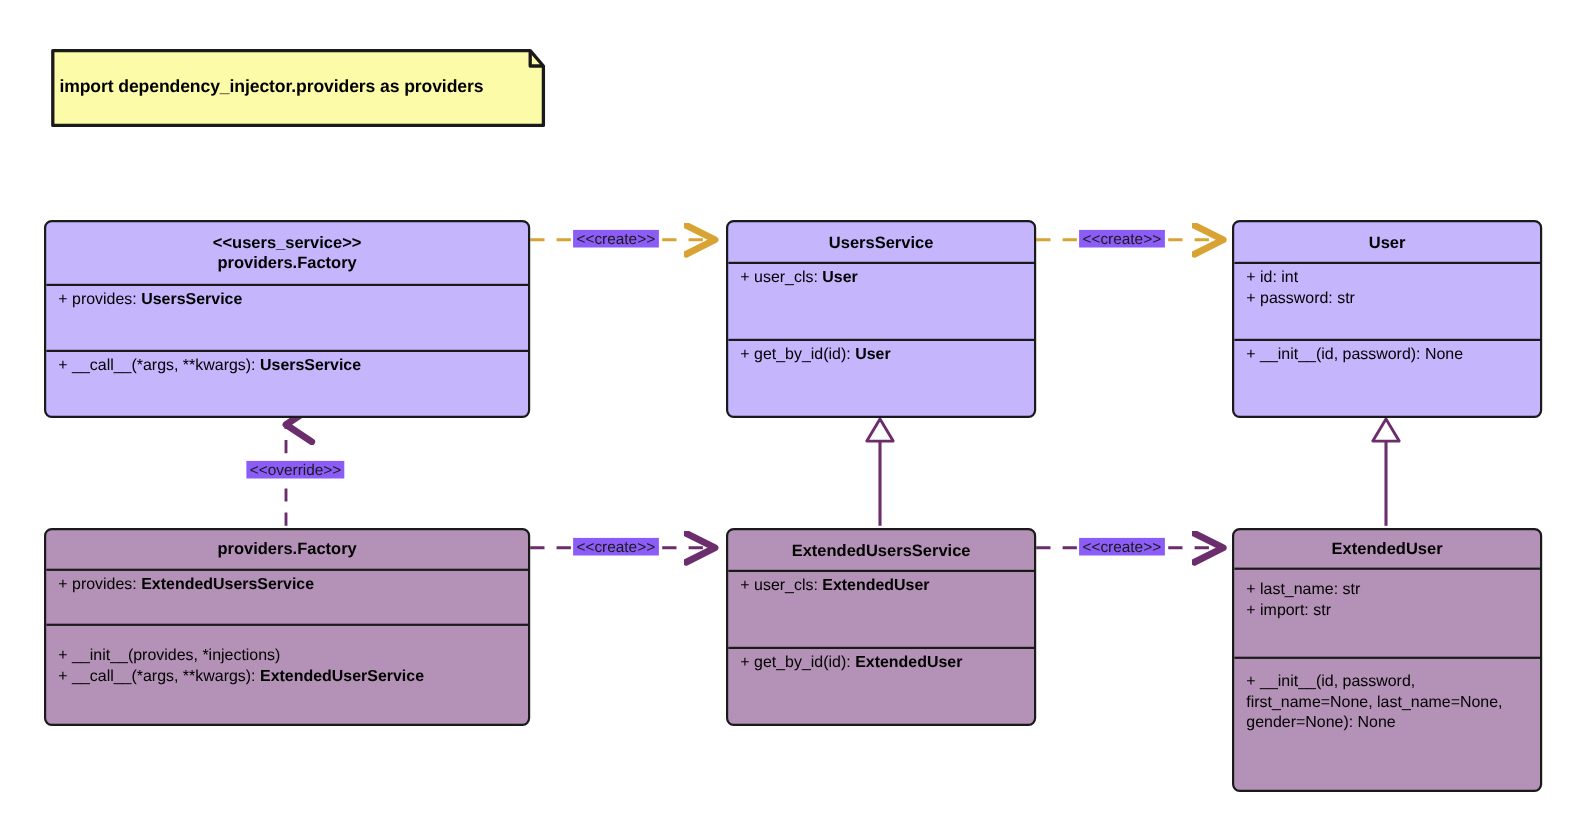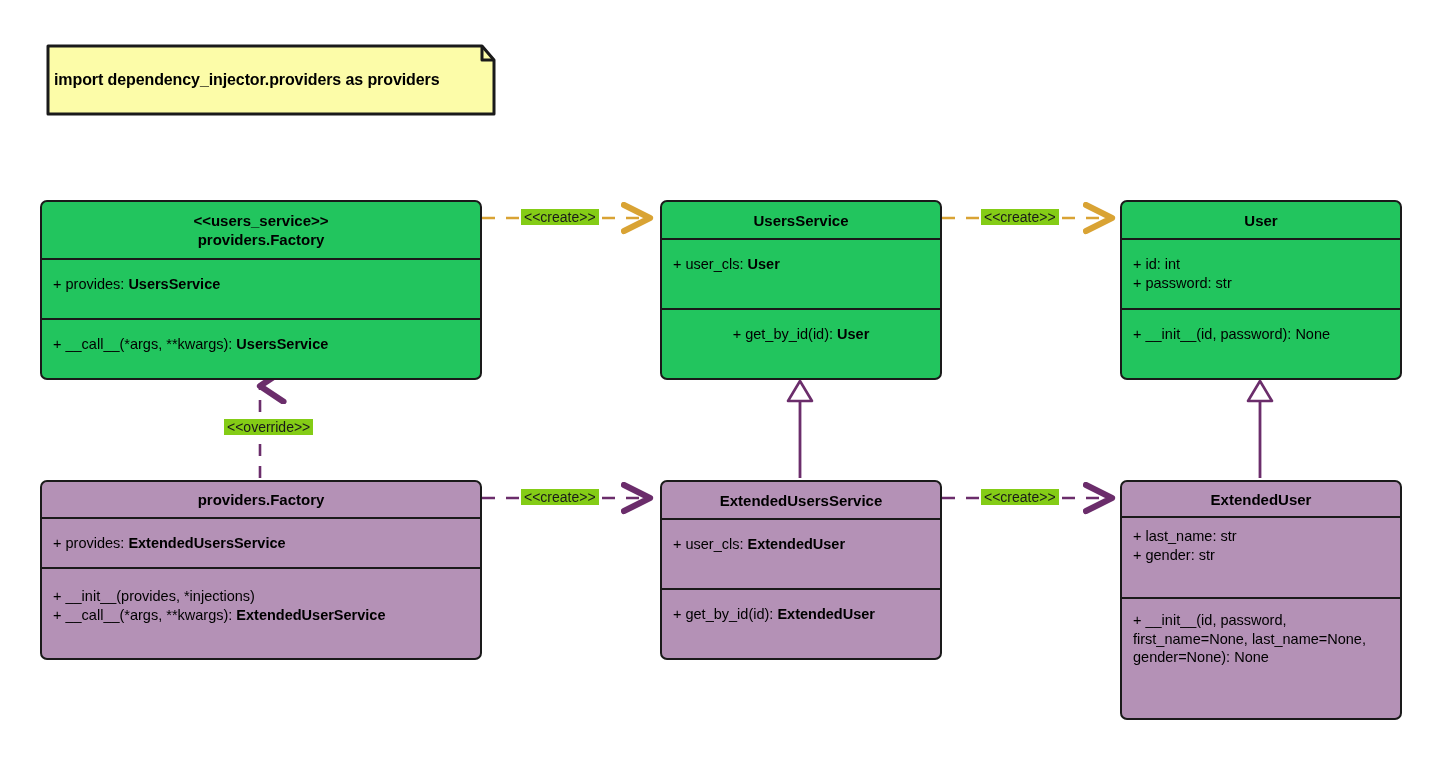--- a/index.html
+++ b/index.html
@@ -51,56 +51,56 @@
 
   
   .uml {
     position: absolute;
     box-sizing: border-box;
     border: 2.5px solid #1a1a1a;
     border-radius: 7px;
     overflow: hidden;
     background: #ffffff;
   }
-  .uml.yellow { background: #22c55e; }
+  .uml.yellow { background: #c4b5fd; }
   .uml.purple { background: #B491B6; }
 
   .uml-head {
     box-sizing: border-box;
     border-bottom: 2.5px solid #1a1a1a;
     display: flex;
     flex-direction: column;
     align-items: center;
     justify-content: center;
     text-align: center;
     font-weight: bold;
     font-size: 15px;
     line-height: 19px;
     padding: 4px 6px;
   }
   .uml-sec {
     box-sizing: border-box;
-    padding: 15px 11px 10px 11px;
+    padding: 3px 11px 10px 11px;
     font-size: 14.5px;
     line-height: 18.5px;
   }
   .uml-sec + .uml-sec {
     border-top: 2.5px solid #1a1a1a;
   }
   .uml-sec .row { white-space: nowrap; }
   .uml-sec .row.wrap { white-space: normal; }
   .uml-sec b { font-weight: bold; }
 
   
   .conn-label {
     position: absolute;
     font-size: 14px;
     line-height: 16px;
     color: #1a1a1a;
-    background: #84cc16;
+    background: #8b5cf6;
     padding: 0 3px;
     white-space: nowrap;
   }
 
   svg.edges {
     position: absolute;
     left: 0; top: 0;
     width: 1440px;
     height: 760px;
     pointer-events: none;
@@ -176,21 +176,21 @@
     </div>
   </div>
 
   <div class="uml yellow" style="left:660px; top:200px; width:282px; height:180px;">
     <div class="uml-head" style="height:38px;">
       <div>UsersService</div>
     </div>
     <div class="uml-sec" style="height:68px;">
       <div class="row"><span>+ user_cls: </span><b>User</b></div>
     </div>
-    <div class="uml-sec" style="height:81px;text-align:center;">
+    <div class="uml-sec" style="height:81px;">
       <div class="row"><span>+ get_by_id(id): </span><b>User</b></div>
     </div>
   </div>
 
   <div class="uml yellow" style="left:1120px; top:200px; width:282px; height:180px;">
     <div class="uml-head" style="height:38px;">
       <div>User</div>
     </div>
     <div class="uml-sec" style="height:68px;">
       <div class="row"><span>+ id: int</span><b></b></div>
@@ -225,21 +225,21 @@
       <div class="row"><span>+ get_by_id(id): </span><b>ExtendedUser</b></div>
     </div>
   </div>
 
   <div class="uml purple" style="left:1120px; top:480px; width:282px; height:240px;">
     <div class="uml-head" style="height:36px;">
       <div>ExtendedUser</div>
     </div>
     <div class="uml-sec" style="height:79px; padding-top:9px;">
       <div class="row"><span>+ last_name: str</span><b></b></div>
-      <div class="row"><span>+ gender: str</span><b></b></div>
+      <div class="row"><span>+ import: str</span><b></b></div>
     </div>
     <div class="uml-sec" style="height:122px; padding-top:12px;">
       <div class="row wrap"><span>+ __init__(id, password, first_name=None, last_name=None, gender=None): None</span><b></b></div>
     </div>
   </div>
 
   <div class="conn-label" style="left:521px; top:209px;">&lt;&lt;create&gt;&gt;</div>
 
   <div class="conn-label" style="left:981px; top:209px;">&lt;&lt;create&gt;&gt;</div>
 

